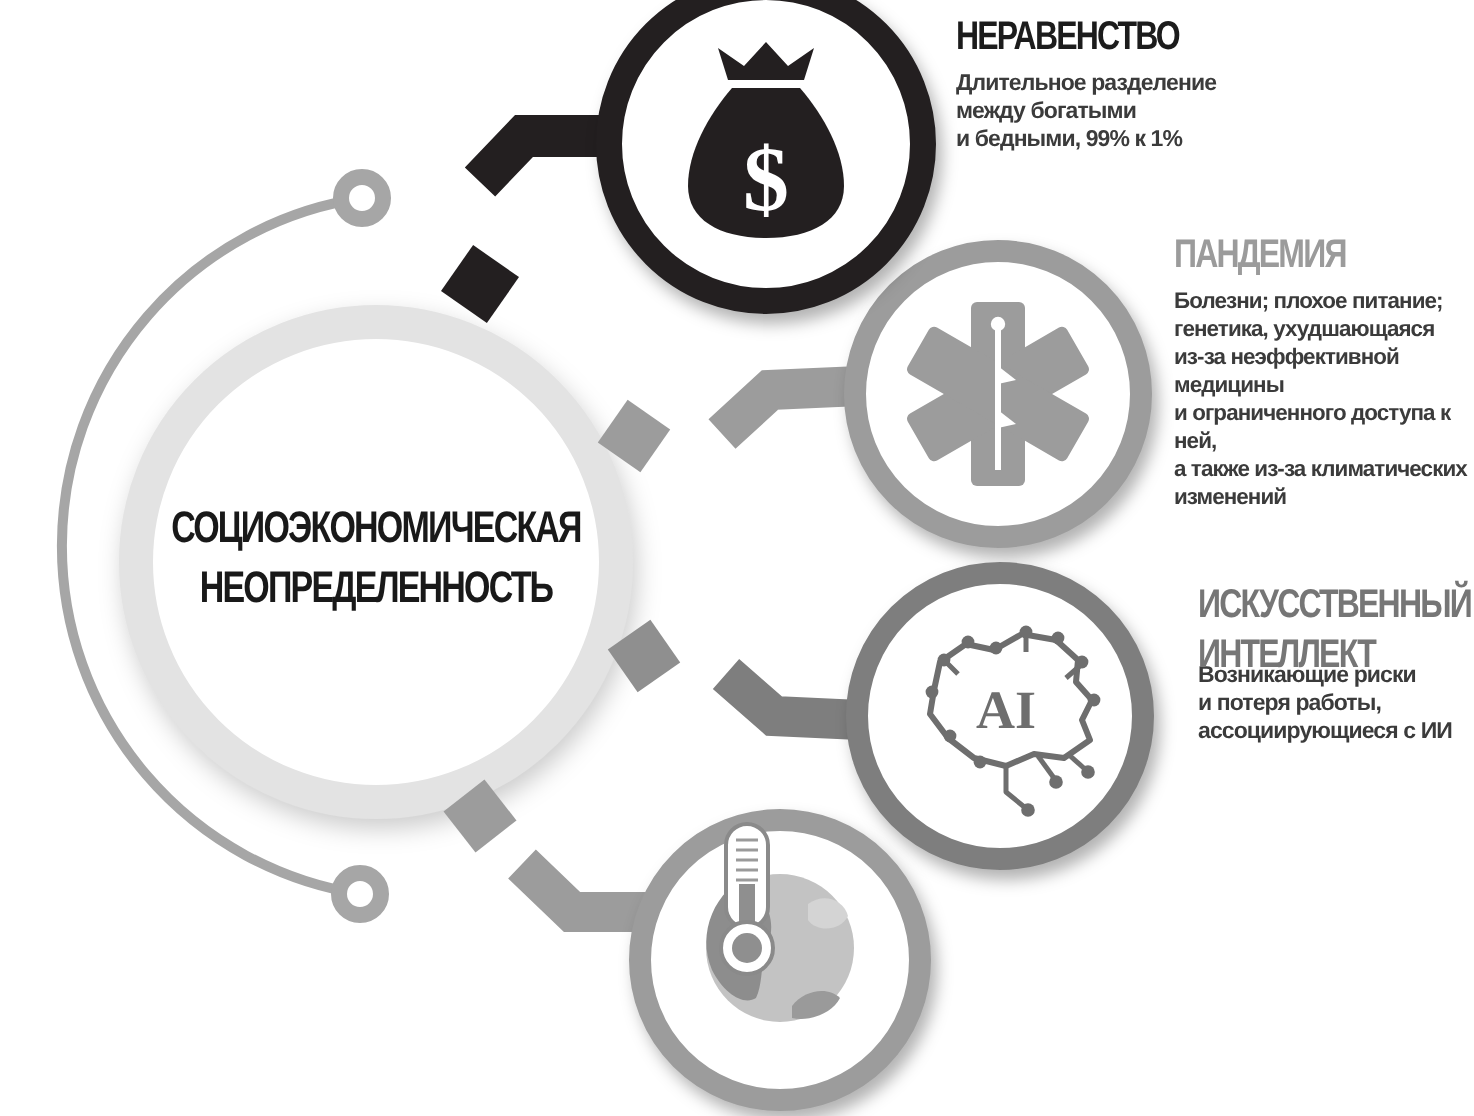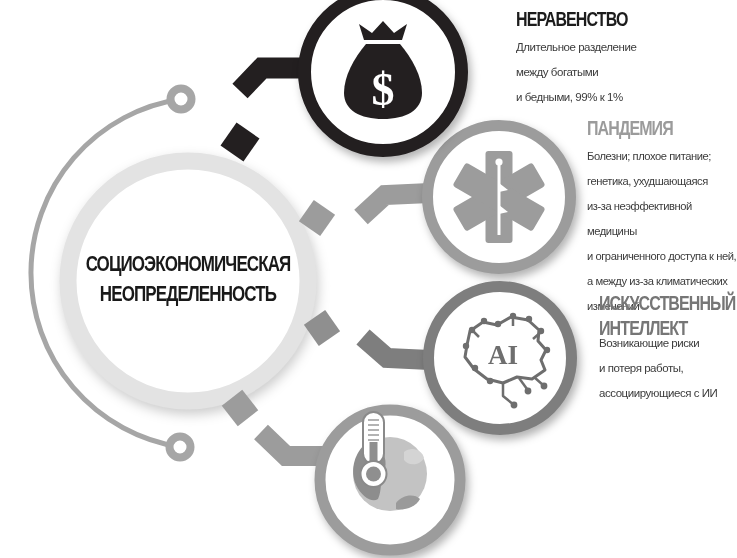--- a/index.html
+++ b/index.html
@@ -12,22 +12,22 @@
   .shadow-sat   { filter: drop-shadow(3px 5px 4px rgba(0,0,0,0.30)); }
   .shadow-hub   { filter: drop-shadow(2px 5px 6px rgba(0,0,0,0.20)); }
 
   .label { position:absolute; }
   .label .title {
     display:inline-block; font-weight:bold; font-size:16px; line-height:20px;
     letter-spacing:-0.9px; white-space:pre-line;
     transform:scale(1,1.25); transform-origin:0 0;
   }
   .label .desc {
-    font-size:11.5px; line-height:25px; letter-spacing:-0.45px;
-    color:#3b3b3b; white-space:pre-line; margin-top:8px;
+    font-size:11.5px; line-height:14px; letter-spacing:-0.45px;
+    color:#3b3b3b; white-space:pre-line; margin-top:8px;font-weight:bold;
   }
   .label.two .desc { margin-top:0; }
 
   .c-black { color:#1c1c1c; }
   .c-g1    { color:#9b9b9b; }
   .c-g2    { color:#767676; }
   .c-g3    { color:#acacac; }
 
   .center-title {
     position:absolute; left:63px; top:249px; width:250px; text-align:center;
@@ -120,34 +120,34 @@
         <path d="M 364 40 L 359 24 L 372 33 L 383 21 L 394 33 L 407 24 L 402 40 Z" fill="#231f20"></path>
         <path d="M 366 44 C 354 58 344 76 344 93 C 344 110 360 119 383 119 C 406 119 422 110 422 93 C 422 76 412 58 400 44 Z" fill="#231f20"></path>
       </g>
       <text x="383" y="105" text-anchor="middle" font-family="Liberation Serif, serif" font-weight="bold" font-size="46" fill="#ffffff">$</text>
     </g>
   </svg>
 
   <div class="center-title">СОЦИОЭКОНОМИЧЕСКАЯ
 НЕОПРЕДЕЛЕННОСТЬ</div>
 
-  <div class="label" style="left:478px; top:7px;margin-left:38px;">
+  <div class="label" style="left:478px; top:7px;">
     <div class="title c-black">НЕРАВЕНСТВО</div>
     <div class="desc">Длительное разделение
 между богатыми
 и бедными, 99% к 1%</div>
   </div>
 
   <div class="label" style="left:587px; top:116px;">
     <div class="title c-g1">ПАНДЕМИЯ</div>
     <div class="desc" style="font-size:11.2px;">Болезни; плохое питание;
 генетика, ухудшающаяся
 из-за неэффективной медицины
 и ограниченного доступа к ней,
-а между из-за климатических
+а также из-за климатических
 изменений</div>
   </div>
 
   <div class="label two" style="left:599px; top:291px;">
     <div class="title c-g2">ИСКУССТВЕННЫЙ
 ИНТЕЛЛЕКТ</div>
     <div class="desc">Возникающие риски
 и потеря работы,
 ассоциирующиеся с ИИ</div>
   </div>

